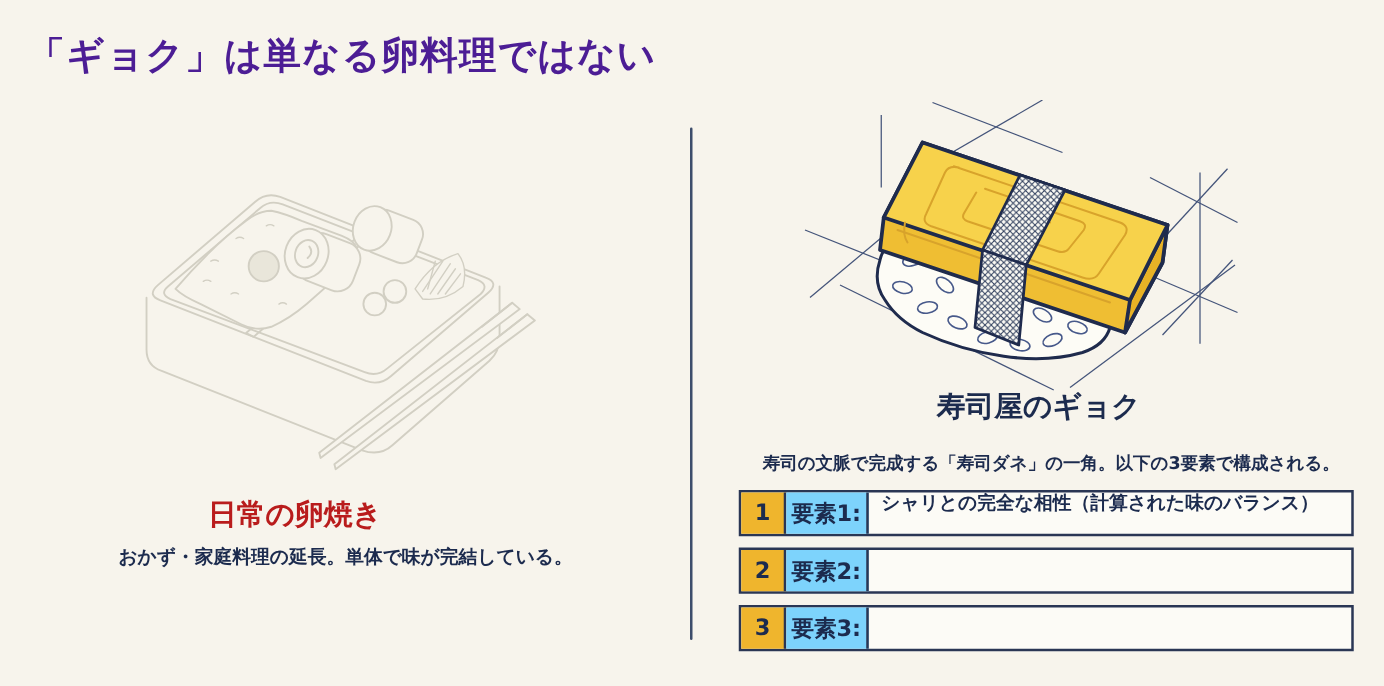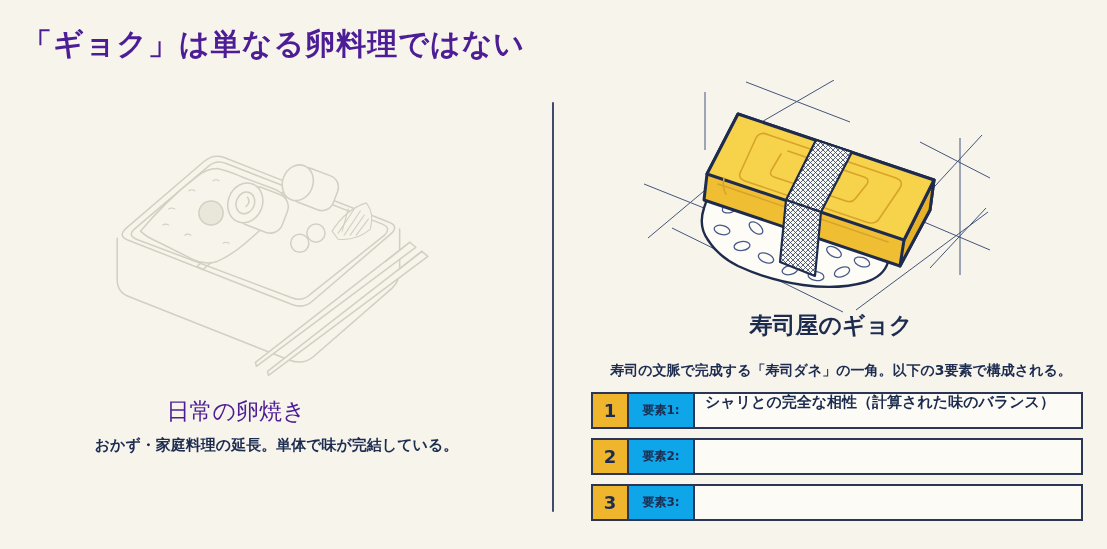--- a/index.html
+++ b/index.html
@@ -19,21 +19,21 @@
   }
   
   .v-divider{
     left:552px;top:102px;width:2px;height:410px;
     background:#3d4d6b;border-radius:1px;
   }
   
   .left-illustration{left:92px;top:138px;width:348px;height:268px;}
   .left-heading{
     left:0;top:396px;width:472px;text-align:center;margin:0;
-    font-size:23px;font-weight:400;color:#4c1d95;
+    font-size:23px;font-weight:700;color:#b91c1c;
   }
   .left-desc{
     left:0;top:436px;width:553px;text-align:center;margin:0;
     font-size:15px;font-weight:700;color:#1c2b4e;
   }
   
   .right-illustration{left:638px;top:80px;width:354px;height:238px;}
   .right-heading{
     left:556px;top:309px;width:548px;text-align:center;margin:1px;
     font-size:23px;font-weight:700;color:#1c2b4e;
@@ -46,23 +46,23 @@
   .element-row{
     display:flex;align-items:stretch;height:37px;box-sizing:border-box;
     border:2px solid #2a3654;background:#fcfbf6;margin-bottom:9px;
   }
   .element-num{
     width:34px;flex:0 0 34px;background:#efb52d;border-right:2px solid #2a3654;
     display:flex;align-items:center;justify-content:center;
     font-size:18px;font-weight:700;color:#1c2b4e;
   }
   .element-label{
-    width:64px;flex:0 0 64px;background:#0ea5e9;border-right:2px solid #2a3654;
+    width:64px;flex:0 0 64px;background:#7dd3fc;border-right:2px solid #2a3654;
     display:flex;align-items:center;justify-content:center;
-    font-size:12px;font-weight:700;color:#1c2b4e;
+    font-size:18px;font-weight:700;color:#1c2b4e;
   }
   .element-text{
     flex:1;display:flex;align-items:center;padding:0 6px 16px 10px;
     font-size:15px;font-weight:700;color:#1c2b4e;white-space:nowrap;overflow:hidden;border-radius:12px;
   }
 </style>
 </head>
 <body>
 
 <h1 class="abs slide-title">「ギョク」は単なる卵料理ではない</h1>

